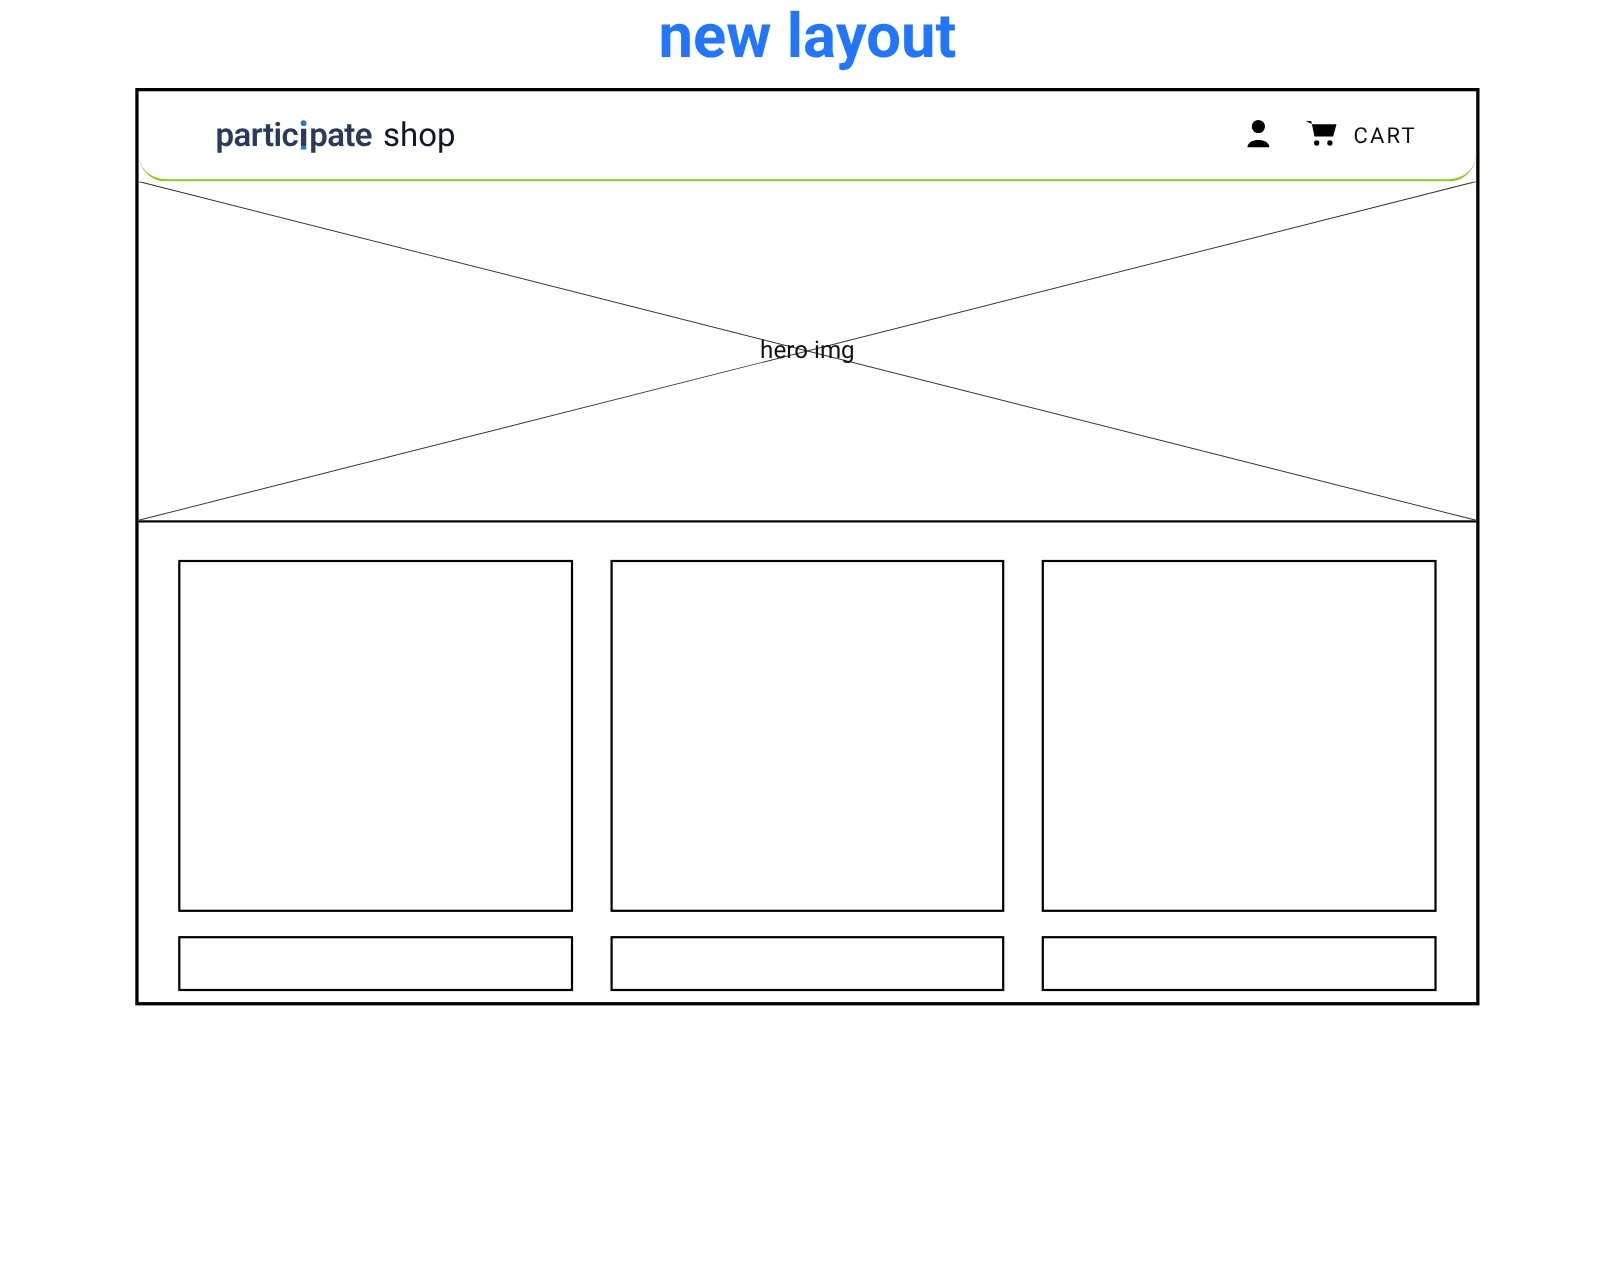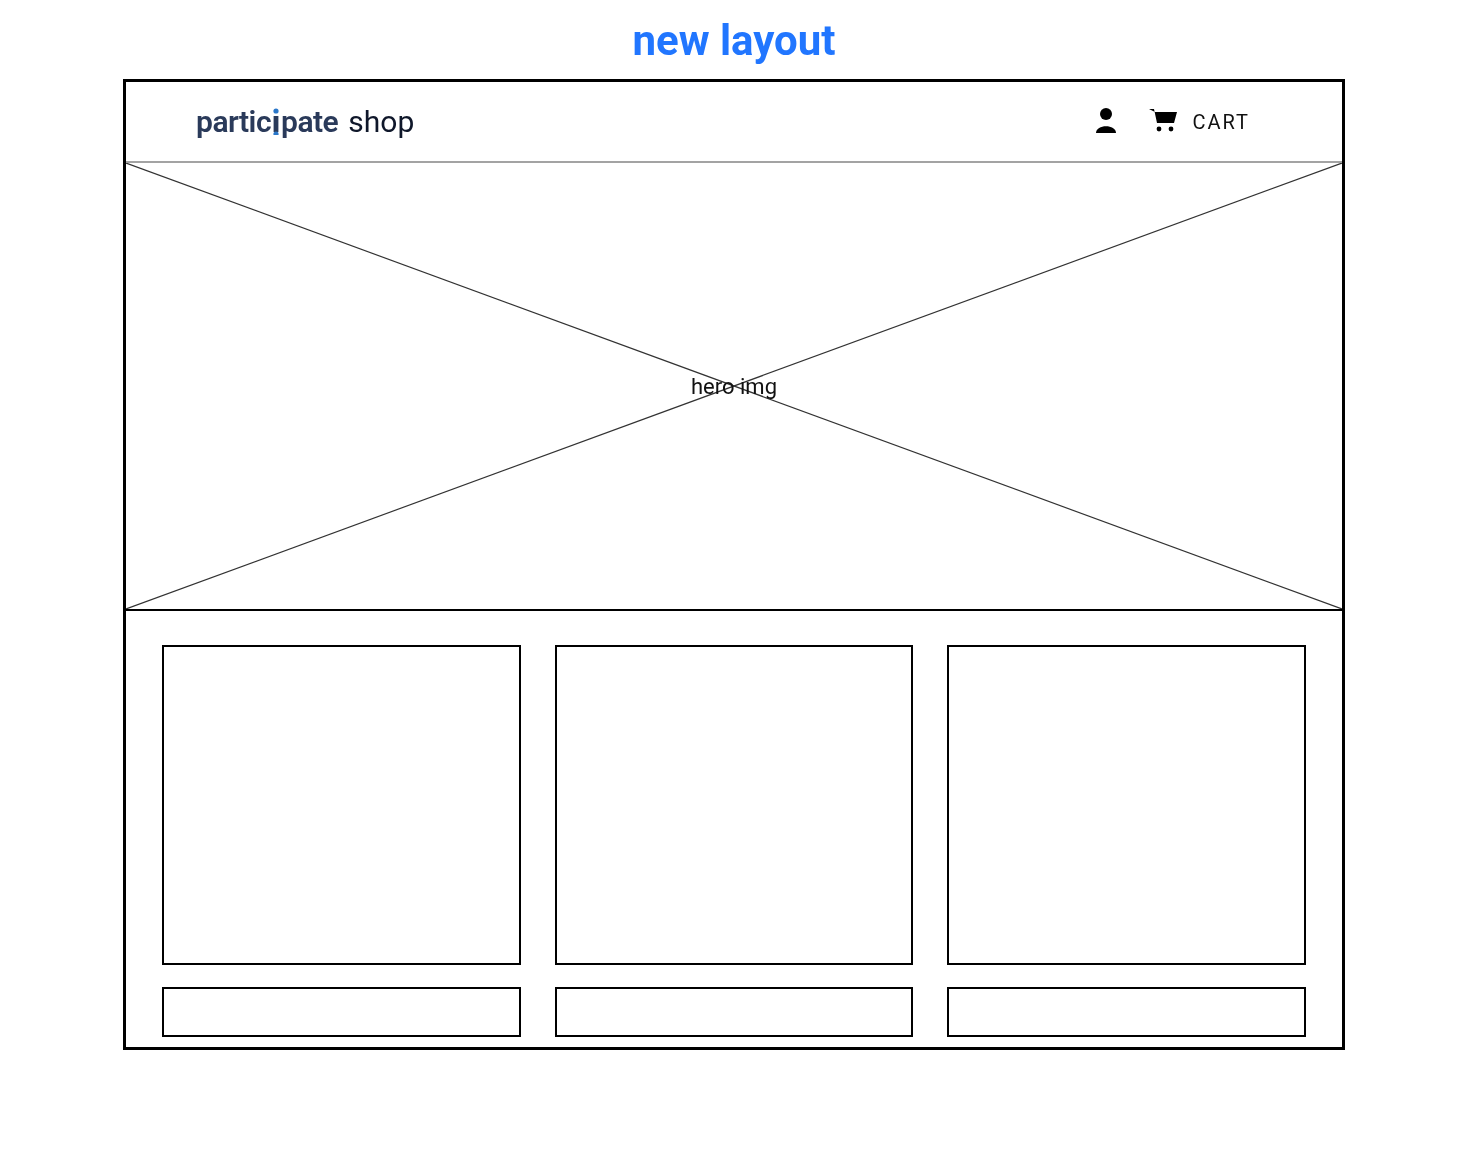--- a/index.html
+++ b/index.html
@@ -5,37 +5,38 @@
     * { box-sizing: border-box; margin: 0; padding: 0; }
     body {
       font-family: -apple-system, BlinkMacSystemFont, "Segoe UI", Roboto, "Helvetica Neue", Arial, sans-serif;
       background: #fff;
       width: 1468px;
       padding: 0 10px 20px 10px;
     }
     .title {
       text-align: center;
       color: #2176ff;
-      font-size: 42px;
+      font-size: 56px;
       font-weight: 700;
       letter-spacing: 0px;
-      padding: 16px 0 14px 0;
+      padding: 0 0 14px 0;
     }
     .frame {
       border: 3px solid #000;
       width: 1222px;
       margin: 0 auto;
       position: relative;
     }
     .header {
       display: flex;
       align-items: center;
       justify-content: space-between;
-      padding: 22px 92px 22px 70px;
-      border-bottom: 2px solid #a3a3a3;
+      padding: 22px 54px 22px 70px;
+      border-bottom: 2px solid #84cc16;
+      border-radius: 25px;
     }
     .logo {
       display: flex;
       align-items: baseline;
       gap: 2px;
       font-size: 30px;
     }
     .logo-main {
       color: #2a3a5a;
       font-weight: 600;
@@ -60,21 +61,21 @@
       align-items: center;
       gap: 14px;
     }
     .cart-label {
       font-size: 20px;
       letter-spacing: 2px;
       color: #111;
     }
     .hero {
       position: relative;
-      height: 448px;
+      height: 310px;
       border-bottom: 2px solid #000;
     }
     .hero svg {
       position: absolute;
       inset: 0;
       width: 100%;
       height: 100%;
     }
     .hero-label {
       position: absolute;

